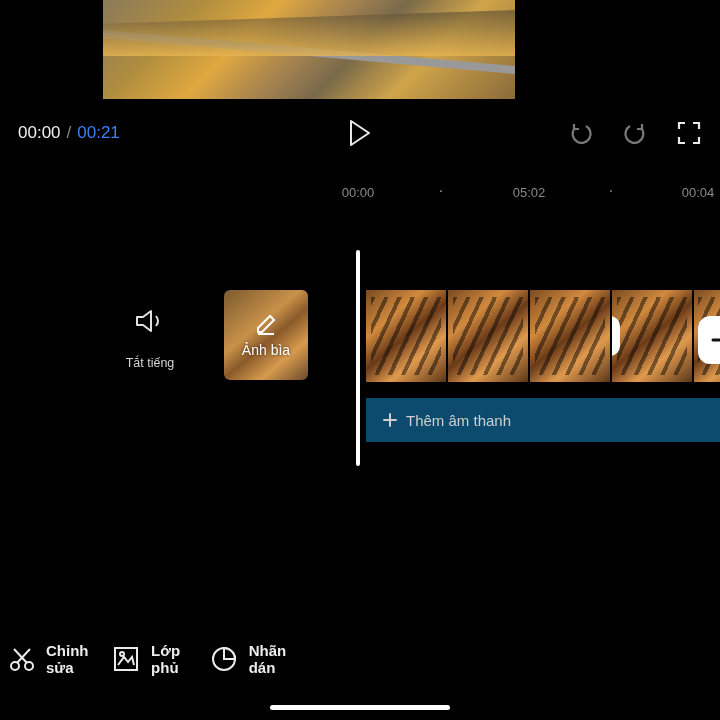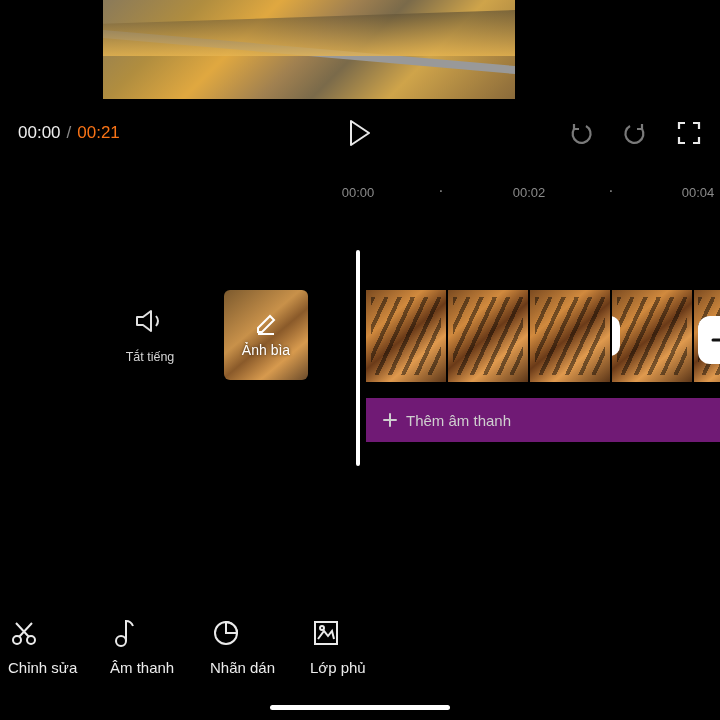--- a/index.html
+++ b/index.html
@@ -38,21 +38,21 @@
     position:absolute;
     left:0; top:113px;
     width:100%; height:40px;
     display:flex; align-items:center;
     padding:0 18px;
     font-size:17px;
     color:#e8e8e8;
   }
   .time-cur { color:#efefef; }
   .time-sep { color:#888; margin:0 6px; }
-  .time-dur { color:#f97316; }
+  .time-dur { color:#3b82f6; }
   .play-btn {
     position:absolute; left:50%; transform:translateX(-50%);
     width:30px; height:30px;
     display:flex; align-items:center; justify-content:center;
     cursor:pointer;
   }
   .ctrl-right { margin-left:auto; display:flex; gap:28px; align-items:center; }
   .ctrl-icon { width:26px; height:26px; display:flex; align-items:center; justify-content:center; cursor:pointer; }
 
   
@@ -67,21 +67,21 @@
   .timeline {
     position:absolute; left:0; top:250px; width:100%; height:220px;
   }
   .playhead {
     position:absolute; left:356px; top:0; width:4px; height:216px;
     background:#fff; border-radius:2px;
   }
 
   .mute {
     position:absolute; left:110px; top:58px; width:80px;
-    display:flex; flex-direction:column; align-items:center; gap:16px;
+    display:flex; flex-direction:column; align-items:center; gap:22px;
     cursor:pointer;
   }
   .mute-label { font-size:12.5px; color:#d5d5d5; }
 
   .cover {
     position:absolute; left:224px; top:40px;
     width:84px; height:90px;
     border-radius:6px;
     background: linear-gradient(140deg,#7c5a2e,#c8914a 40%,#8a5a2a 55%,#d79a4e 75%,#6a4a2a);
     display:flex; flex-direction:column; align-items:center; justify-content:center;
@@ -120,42 +120,43 @@
     width:48px; height:48px;
     border-radius:12px;
     background:#fff;
     display:flex; align-items:center; justify-content:center;
     cursor:pointer;
   }
 
   .audio-row {
     position:absolute; left:366px; right:0; top:148px;
     height:44px;
-    background:#701a75;
+    background:#0c4a6e;
     display:flex; align-items:center;
     padding-left:16px;
     color:#cfcfcf;
     font-size:15px;
     cursor:pointer;
     gap:8px;
   }
 
   
   .toolbar {
     position:absolute; left:0; bottom:44px; width:100%;
     display:flex; align-items:flex-end;
     padding:0 8px;
     overflow:hidden;
   }
   .tool {
     flex:0 0 100px;
-    display:flex; flex-direction:column; align-items:flex-start; gap:10px;
+    display:flex; flex-direction:row; align-items:center; gap:10px;
     cursor:pointer;
     color:#ececec;
     font-size:15px;
+    font-weight:bold;
   }
   .tool:nth-child(1){flex-basis:102px;}
   .tool:nth-child(7){flex-basis:76px;}
   .tool .ticon { width:32px; height:32px; display:flex; align-items:center; justify-content:center; }
 
   .home-indicator {
     position:absolute; left:50%; bottom:10px; transform:translateX(-50%);
     width:180px; height:5px; border-radius:3px; background:#fff;
   }
 
@@ -194,21 +195,21 @@
       <svg width="24" height="24" viewBox="0 0 24 24">
         <path d="M2 8 L2 2 L8 2 M16 2 L22 2 L22 8 M22 16 L22 22 L16 22 M8 22 L2 22 L2 16" fill="none" stroke="#e8e8e8" stroke-width="2.2"></path>
       </svg>
     </div>
   </div>
 </div>
 
 <div class="ruler">
   <span style="left:358px">00:00</span>
   <span class="dot" style="left:441px">·</span>
-  <span style="left:529px">00:02</span>
+  <span style="left:529px">05:02</span>
   <span class="dot" style="left:611px">·</span>
   <span style="left:698px">00:04</span>
 </div>
 
 <div class="timeline">
 
   <div class="mute">
     <svg width="30" height="26" viewBox="0 0 30 26">
       <path d="M2 9 L8 9 L16 3 L16 23 L8 17 L2 17 Z" fill="none" stroke="#e0e0e0" stroke-width="2" stroke-linejoin="round"></path>
       <path d="M21 8 Q25 13 21 18" fill="none" stroke="#e0e0e0" stroke-width="2"></path>
@@ -258,42 +259,33 @@
       <svg width="28" height="28" viewBox="0 0 28 28">
           <circle cx="7" cy="21" r="4" fill="none" stroke="#eaeaea" stroke-width="2"></circle>
           <circle cx="21" cy="21" r="4" fill="none" stroke="#eaeaea" stroke-width="2"></circle>
           <path d="M9 18 L22 4 M19 18 L6 4" stroke="#eaeaea" stroke-width="2"></path>
         </svg>
     </div>
     <span>Chỉnh sửa</span>
   </div>
   <div class="tool">
     <div class="ticon">
-      <svg width="26" height="30" viewBox="0 0 26 30">
-          <circle cx="8" cy="23" r="5" fill="none" stroke="#eaeaea" stroke-width="2"></circle>
-          <path d="M13 23 L13 3 Q18 3 20 8" fill="none" stroke="#eaeaea" stroke-width="2"></path>
-        </svg>
-    </div>
-    <span>Âm thanh</span>
+      <svg width="28" height="28" viewBox="0 0 28 28">
+          <rect x="3" y="3" width="22" height="22" fill="none" stroke="#eaeaea" stroke-width="2"></rect>
+          <path d="M6 20 L12 12 L16 17 L20 12 L22 20" fill="none" stroke="#eaeaea" stroke-width="2"></path>
+          <circle cx="10" cy="9" r="2" fill="none" stroke="#eaeaea" stroke-width="2"></circle>
+        </svg>
+    </div>
+    <span>Lớp phủ</span>
   </div>
   <div class="tool">
     <div class="ticon">
       <svg width="28" height="28" viewBox="0 0 28 28">
           <circle cx="14" cy="14" r="11" fill="none" stroke="#eaeaea" stroke-width="2"></circle>
           <path d="M20 5 A11 11 0 0 1 23 14" fill="none" stroke="#000" stroke-width="4"></path>
           <path d="M14 3 A11 11 0 0 1 25 14 L14 14 Z" fill="none" stroke="#eaeaea" stroke-width="2"></path>
         </svg>
     </div>
     <span>Nhãn dán</span>
   </div>
-  <div class="tool">
-    <div class="ticon">
-      <svg width="28" height="28" viewBox="0 0 28 28">
-          <rect x="3" y="3" width="22" height="22" fill="none" stroke="#eaeaea" stroke-width="2"></rect>
-          <path d="M6 20 L12 12 L16 17 L20 12 L22 20" fill="none" stroke="#eaeaea" stroke-width="2"></path>
-          <circle cx="10" cy="9" r="2" fill="none" stroke="#eaeaea" stroke-width="2"></circle>
-        </svg>
-    </div>
-    <span>Lớp phủ</span>
-  </div>
 </div>
 
 <div class="home-indicator"></div>
 
 </body></html>

